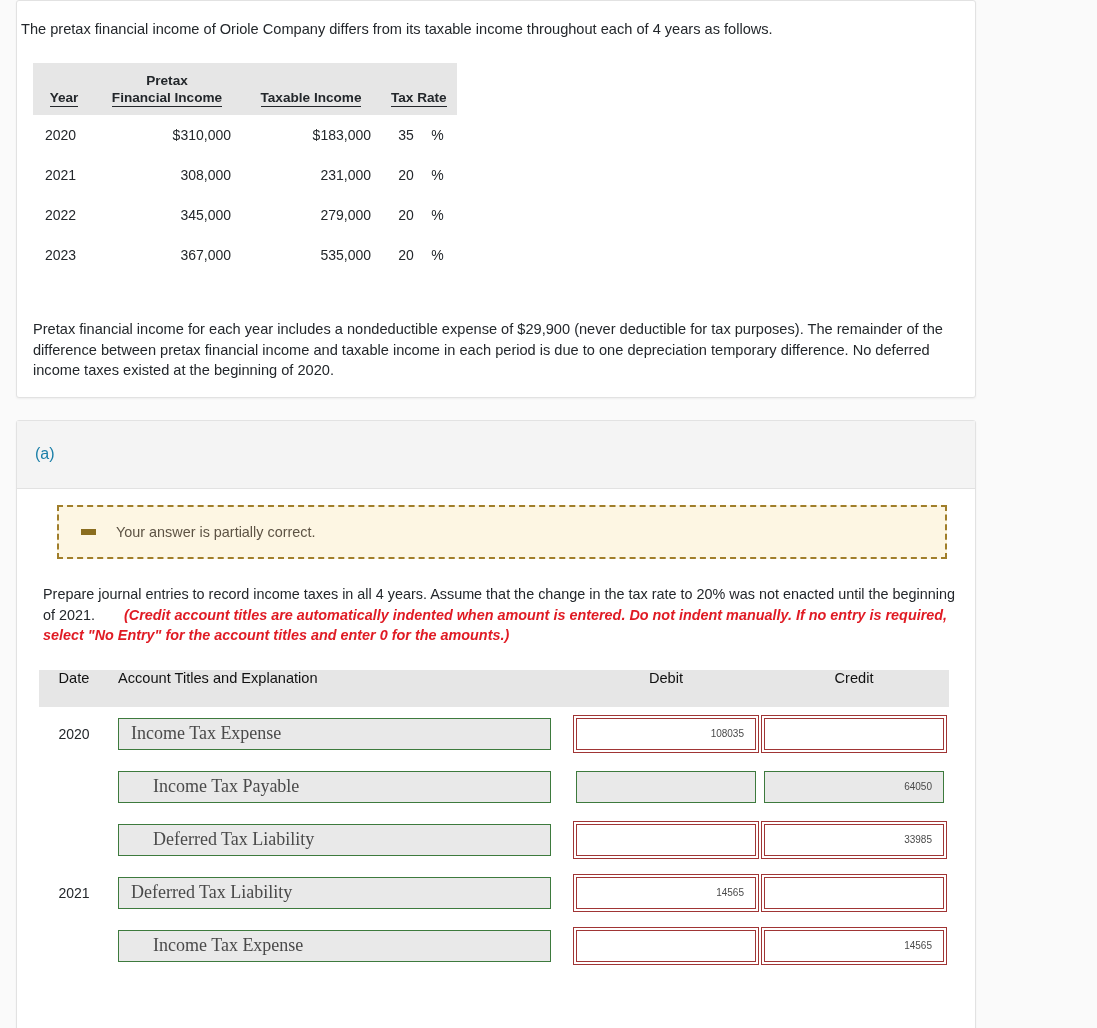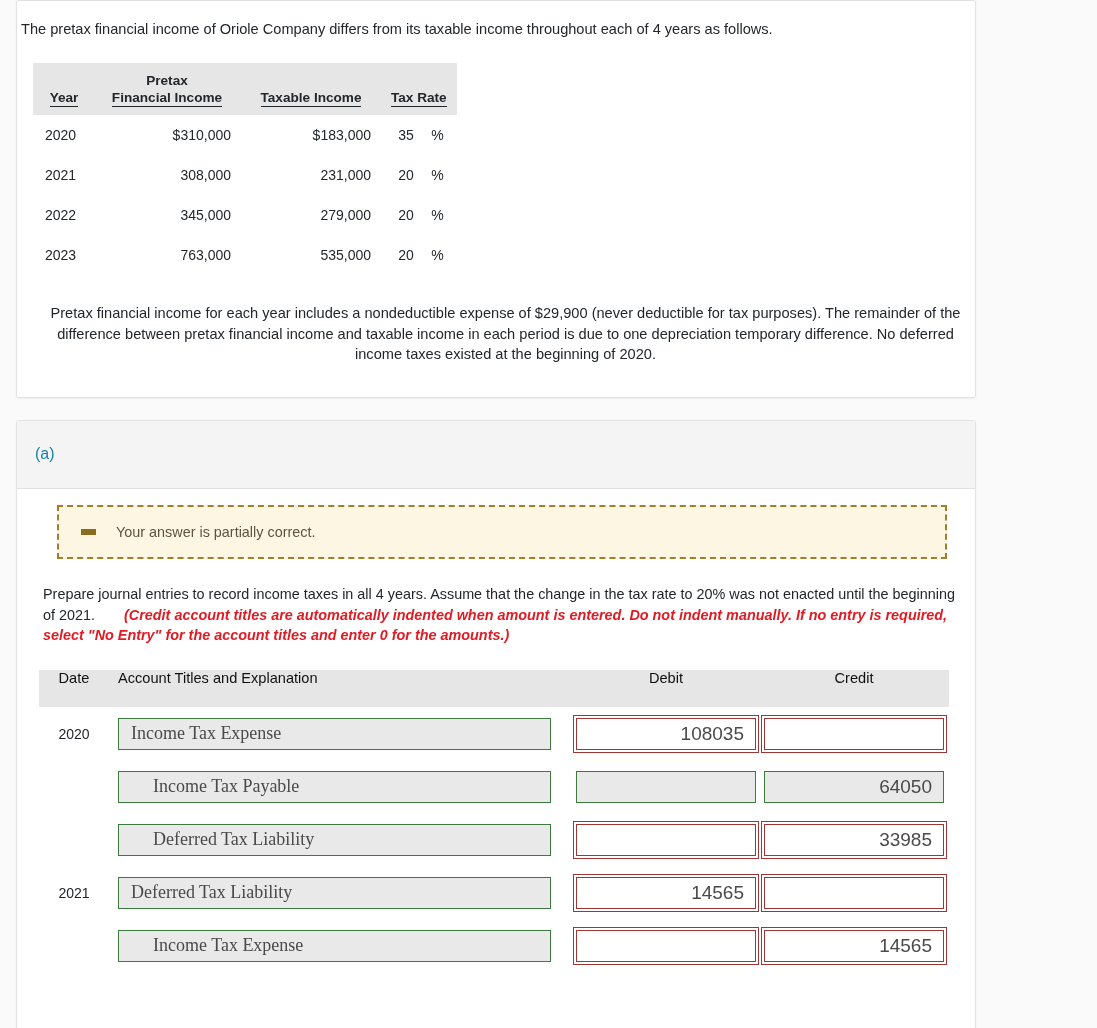--- a/index.html
+++ b/index.html
@@ -66,24 +66,23 @@
   }
   .c-year  { text-align: left;  width: 60px; padding-left: 12px !important; }
   .c-pfi   { text-align: right; width: 148px; }
   .c-ti    { text-align: right; width: 140px; }
   .c-rate  { text-align: center; width: 42px; padding-right: 4px !important; }
   .c-pct   { text-align: left;  width: 30px; padding-left: 6px !important; }
   th.c-rate-h { text-align: center; }
 
   .remainder-text {
     position: absolute;
-    left: 16px; top: 302px; width: 945px;
+    left: 16px; top: 318px; width: 945px;
     font-size: 14.6px; line-height: 20.5px;
     color: #23272b;
-    text-align: center;
   }
 
   
   .part-band {
     position: absolute;
     left: 0; top: 0; width: 958px; height: 68px;
     background: #f4f4f4;
     border-bottom: 1px solid #e2e2e2;
   }
   .part-label {
@@ -154,21 +153,21 @@
     padding-left: 12px;
     font-family: Liberation Serif, serif;
   }
   .acct-box.ok { border: 1px solid #3d7a3d; }
   .acct-box.indent { padding-left: 34px; }
 
   
   .amt-box {
     width: 180px; height: 32px;
     display: flex; align-items: center; justify-content: flex-end;
-    font-size: 19px; color: #4a4a4a;
+    font-size: 10px; color: #4a4a4a;
     padding-right: 11px;
   }
   .amt-box.ok {
     background: #e9e9e9;
     border: 1px solid #3d7a3d;
   }
   .amt-box.bad {
     background: #ffffff;
     border: 1px solid #a03535;
     outline: 1px solid #a03535;
@@ -222,21 +221,21 @@
         </tr>
         <tr>
           <td class="c-year">2022</td>
           <td class="c-pfi">345,000</td>
           <td class="c-ti">279,000</td>
           <td class="c-rate">20</td>
           <td class="c-pct">%</td>
         </tr>
         <tr>
           <td class="c-year">2023</td>
-          <td class="c-pfi">763,000</td>
+          <td class="c-pfi">367,000</td>
           <td class="c-ti">535,000</td>
           <td class="c-rate">20</td>
           <td class="c-pct">%</td>
         </tr>
       </tbody>
     </table>
 
     <div class="remainder-text">Pretax financial income for each year includes a nondeductible expense of $29,900 (never deductible for tax purposes). The remainder of the difference between pretax financial income and taxable income in each period is due to one depreciation temporary difference. No deferred income taxes existed at the beginning of 2020.</div>
   </div>
 

